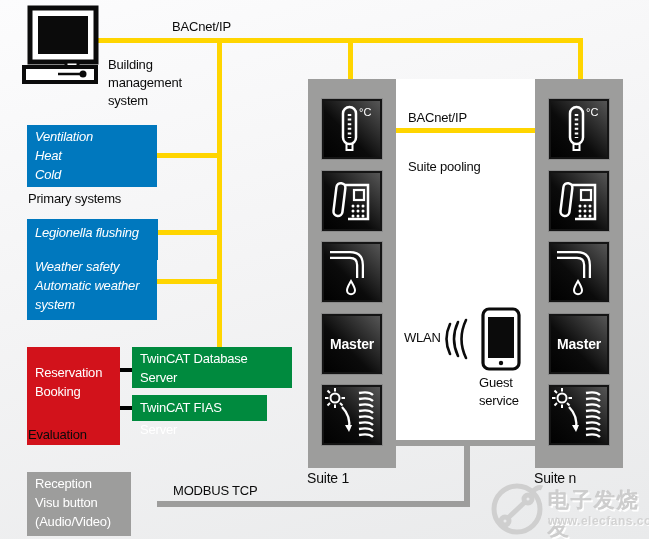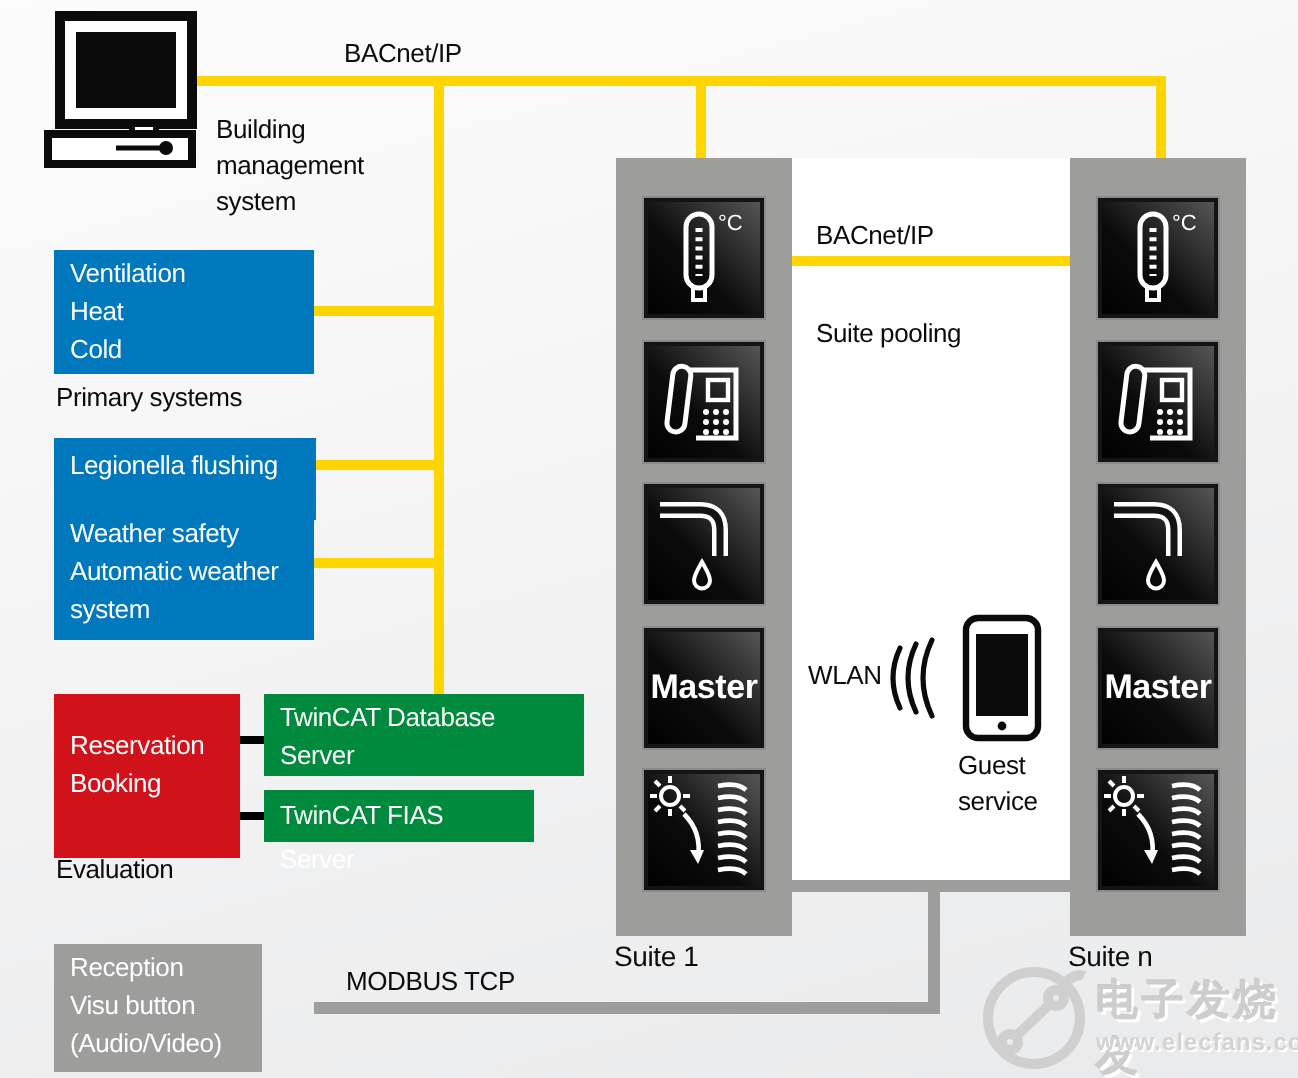--- a/index.html
+++ b/index.html
@@ -5,40 +5,40 @@
   html,body{margin:0;padding:0;}
   #canvas{
     position:relative;width:649px;height:539px;overflow:hidden;
     font-family:"Liberation Sans",sans-serif;color:#000;
     background:linear-gradient(165deg,#fcfcfd 0%,#f4f4f5 45%,#e9eaeb 100%);
   }
   .abs{position:absolute;}
   .ml{white-space:pre-line;}
   .lbl{font-size:13px;line-height:1.2;color:#0b0b0b;letter-spacing:-0.2px;}
   .box{font-size:13px;line-height:19px;color:#fff;letter-spacing:-0.2px;box-sizing:border-box;padding:2px 8px;}
-  .blue{background:#0078be;}
+  .blue{background:#0078be;font-style:italic;}
   .red{background:#d2121b;}
   .green{background:#008a3e;}
   .grayb{background:#9d9d9c;}
   .yline{background:#ffd500;}
   .gline{background:#9d9d9c;}
   .kline{background:#000;}
   .whitepanel{background:#ffffff;}
   .suitecol{background:#9d9d9c;}
   .tile{
     position:absolute;left:13px;width:62px;height:62px;box-sizing:border-box;
     border:1px solid #8a8a8a;
     background:linear-gradient(225deg,#5a5a5a 0%,#262626 38%,#0b0b0b 58%,#000 100%);
     box-shadow:inset 0 0 0 2px #141414;
   }
   .tile svg{position:absolute;left:0;top:0;}
   .master-txt{
     position:absolute;left:0;top:0;width:100%;height:100%;
     display:flex;align-items:center;justify-content:center;
-    color:#fff;font-size:17px;font-weight:bold;letter-spacing:-0.2px;
+    color:#fff;font-size:14px;font-weight:bold;letter-spacing:-0.2px;
   }
   .wm-title{font-size:21px;font-weight:bold;color:#cdcdcd;letter-spacing:2px;
     text-shadow:1.5px 1.5px 0 rgba(255,255,255,0.95),-0.5px -0.5px 0 rgba(140,140,140,0.35);}
   .wm-url{font-size:12px;font-weight:bold;color:#d3d3d3;letter-spacing:0.5px;
     text-shadow:1px 1px 0 rgba(255,255,255,0.95);}
 </style>
 </head>
 <body>
 
 <div id="canvas">
@@ -75,21 +75,21 @@
 
   <div class="abs box blue ml" style="left:27px;top:125px;width:130px;height:62px;">Ventilation
 Heat
 Cold</div>
   <div class="abs lbl" style="left:28px;top:191px;">Primary systems</div>
   <div class="abs box blue" style="left:27px;top:219px;width:131px;height:41px;line-height:23px;">Legionella flushing</div>
   <div class="abs box blue ml" style="left:27px;top:255px;width:130px;height:65px;">Weather safety
 Automatic weather
 system</div>
 
-  <div class="abs box red ml" style="left:27px;top:347px;width:93px;height:82px;padding-top:16px;">Reservation
+  <div class="abs box red ml" style="left:27px;top:347px;width:93px;height:98px;padding-top:16px;">Reservation
 Booking</div>
   <div class="abs lbl" style="left:28px;top:427px;">Evaluation</div>
   <div class="abs kline" style="left:120px;top:368px;width:12px;height:4px;"></div>
   <div class="abs kline" style="left:120px;top:406px;width:12px;height:4px;"></div>
   <div class="abs box green" style="left:132px;top:347px;width:160px;height:41px;">TwinCAT Database Server</div>
   <div class="abs box green" style="left:132px;top:395px;width:135px;height:26px;line-height:22px;">TwinCAT FIAS Server</div>
 
   <div class="abs box grayb ml" style="left:27px;top:472px;width:104px;height:64px;">Reception
 Visu button
 (Audio/Video)</div>

